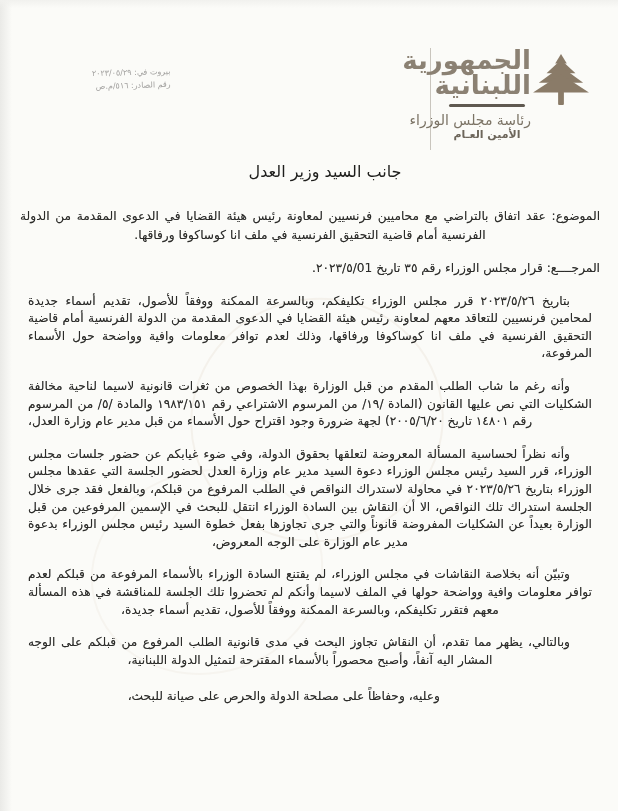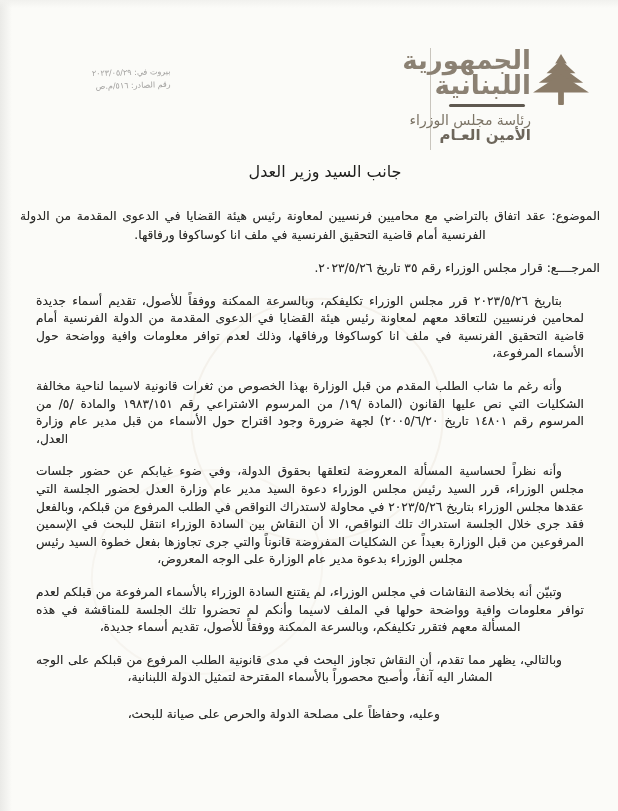--- a/index.html
+++ b/index.html
@@ -44,21 +44,21 @@
   
   .header{position:absolute;top:44px;left:430px;width:176px;direction:ltr;}
   .header-rule{position:absolute;left:0;top:4px;width:1px;height:102px;background:#c9c5bd;}
   .emblem-col{position:absolute;left:13px;top:4px;width:88px;text-align:center;direction:rtl;}
   .calligraphy{
     font-size:26px;font-weight:bold;color:#8b8173;
     line-height:25px;letter-spacing:1px;
   }
   .header-divider{width:76px;height:3px;background:#5f5950;border-radius:2px;margin:6px auto 6px;}
   .presidency{font-size:14px;color:#7b7365;line-height:14px;white-space:nowrap;}
-  .secgen{font-size:15px;font-weight:bold;color:#6d665b;line-height:16px;white-space:nowrap;}
+  .secgen{font-size:11px;font-weight:bold;color:#6d665b;line-height:16px;white-space:nowrap;}
   .cedar{position:absolute;left:102px;top:8px;width:58px;height:54px;}
 
   
   .addressee{
     position:absolute;top:162px;left:16px;width:100%;
     text-align:center;font-size:16px;color:#1d1d1b;
     letter-spacing:0.5px;
   }
 
   
@@ -68,21 +68,21 @@
     text-shadow:0 0 0.5px rgba(44,44,42,0.45);
   }
   .subject{
     margin:0;line-height:19px;
     text-align:justify;text-align-last:center;
   }
   .reference{margin:15px 0 0;text-align:right;}
   .label{white-space:nowrap;}
   .salutation{margin:28px 0 0;padding-right:30px;text-align:right;}
   .para{
-    margin:15px 16px 0;
+    margin:15px 8px 0;
     text-align:justify;
     text-indent:22px;
   }
   .last-right{text-align-last:right;}
   .last-left{text-align-last:left;}
   .last-center{text-align-last:center;}
   .closing{margin:19px 0 0;padding-right:160px;text-align:right;white-space:nowrap;}
 </style>
 </head>
 <body>
@@ -124,21 +124,21 @@
   </div>
 
   <div class="addressee">جانب السيد وزير العدل</div>
 
   <div class="content">
 
     <p class="subject"><span class="label">الموضوع:</span>
       <span>عقد اتفاق بالتراضي مع محاميين فرنسيين لمعاونة رئيس هيئة القضايا في الدعوى المقدمة من الدولة الفرنسية أمام قاضية التحقيق الفرنسية في ملف انا كوساكوفا ورفاقها.</span></p>
 
     <p class="reference"><span class="label">المرجــــع:</span>
-      <span>قرار مجلس الوزراء رقم ٣٥ تاريخ ٢٠٢٣/٥/٢٦.</span></p>
+      <span>قرار مجلس الوزراء رقم ٣٥ تاريخ ٢٠٢٣/٥/01.</span></p>
 
 
     <p class="para last-right">بتاريخ ٢٠٢٣/٥/٢٦ قرر مجلس الوزراء تكليفكم، وبالسرعة الممكنة ووفقاً للأصول، تقديم أسماء جديدة لمحامين فرنسيين للتعاقد معهم لمعاونة رئيس هيئة القضايا في الدعوى المقدمة من الدولة الفرنسية أمام قاضية التحقيق الفرنسية في ملف انا كوساكوفا ورفاقها، وذلك لعدم توافر معلومات وافية وواضحة حول الأسماء المرفوعة،</p>
     <p class="para last-left">وأنه رغم ما شاب الطلب المقدم من قبل الوزارة بهذا الخصوص من ثغرات قانونية لاسيما لناحية مخالفة الشكليات التي نص عليها القانون (المادة /١٩/ من المرسوم الاشتراعي رقم ١٩٨٣/١٥١ والمادة /٥/ من المرسوم رقم ١٤٨٠١ تاريخ ٢٠٠٥/٦/٢٠) لجهة ضرورة وجود اقتراح حول الأسماء من قبل مدير عام وزارة العدل،</p>
     <p class="para last-center">وأنه نظراً لحساسية المسألة المعروضة لتعلقها بحقوق الدولة، وفي ضوء غيابكم عن حضور جلسات مجلس الوزراء، قرر السيد رئيس مجلس الوزراء دعوة السيد مدير عام وزارة العدل لحضور الجلسة التي عقدها مجلس الوزراء بتاريخ ٢٠٢٣/٥/٢٦ في محاولة لاستدراك النواقص في الطلب المرفوع من قبلكم، وبالفعل فقد جرى خلال الجلسة استدراك تلك النواقص، الا أن النقاش بين السادة الوزراء انتقل للبحث في الإسمين المرفوعين من قبل الوزارة بعيداً عن الشكليات المفروضة قانوناً والتي جرى تجاوزها بفعل خطوة السيد رئيس مجلس الوزراء بدعوة مدير عام الوزارة على الوجه المعروض،</p>
     <p class="para last-center">وتبيّن أنه بخلاصة النقاشات في مجلس الوزراء، لم يقتنع السادة الوزراء بالأسماء المرفوعة من قبلكم لعدم توافر معلومات وافية وواضحة حولها في الملف لاسيما وأنكم لم تحضروا تلك الجلسة للمناقشة في هذه المسألة معهم فتقرر تكليفكم، وبالسرعة الممكنة ووفقاً للأصول، تقديم أسماء جديدة،</p>
     <p class="para last-center">وبالتالي، يظهر مما تقدم، أن النقاش تجاوز البحث في مدى قانونية الطلب المرفوع من قبلكم على الوجه المشار اليه آنفاً، وأصبح محصوراً بالأسماء المقترحة لتمثيل الدولة اللبنانية،</p>
 
     <p class="closing">وعليه، وحفاظاً على مصلحة الدولة والحرص على صيانة للبحث،</p>
 

